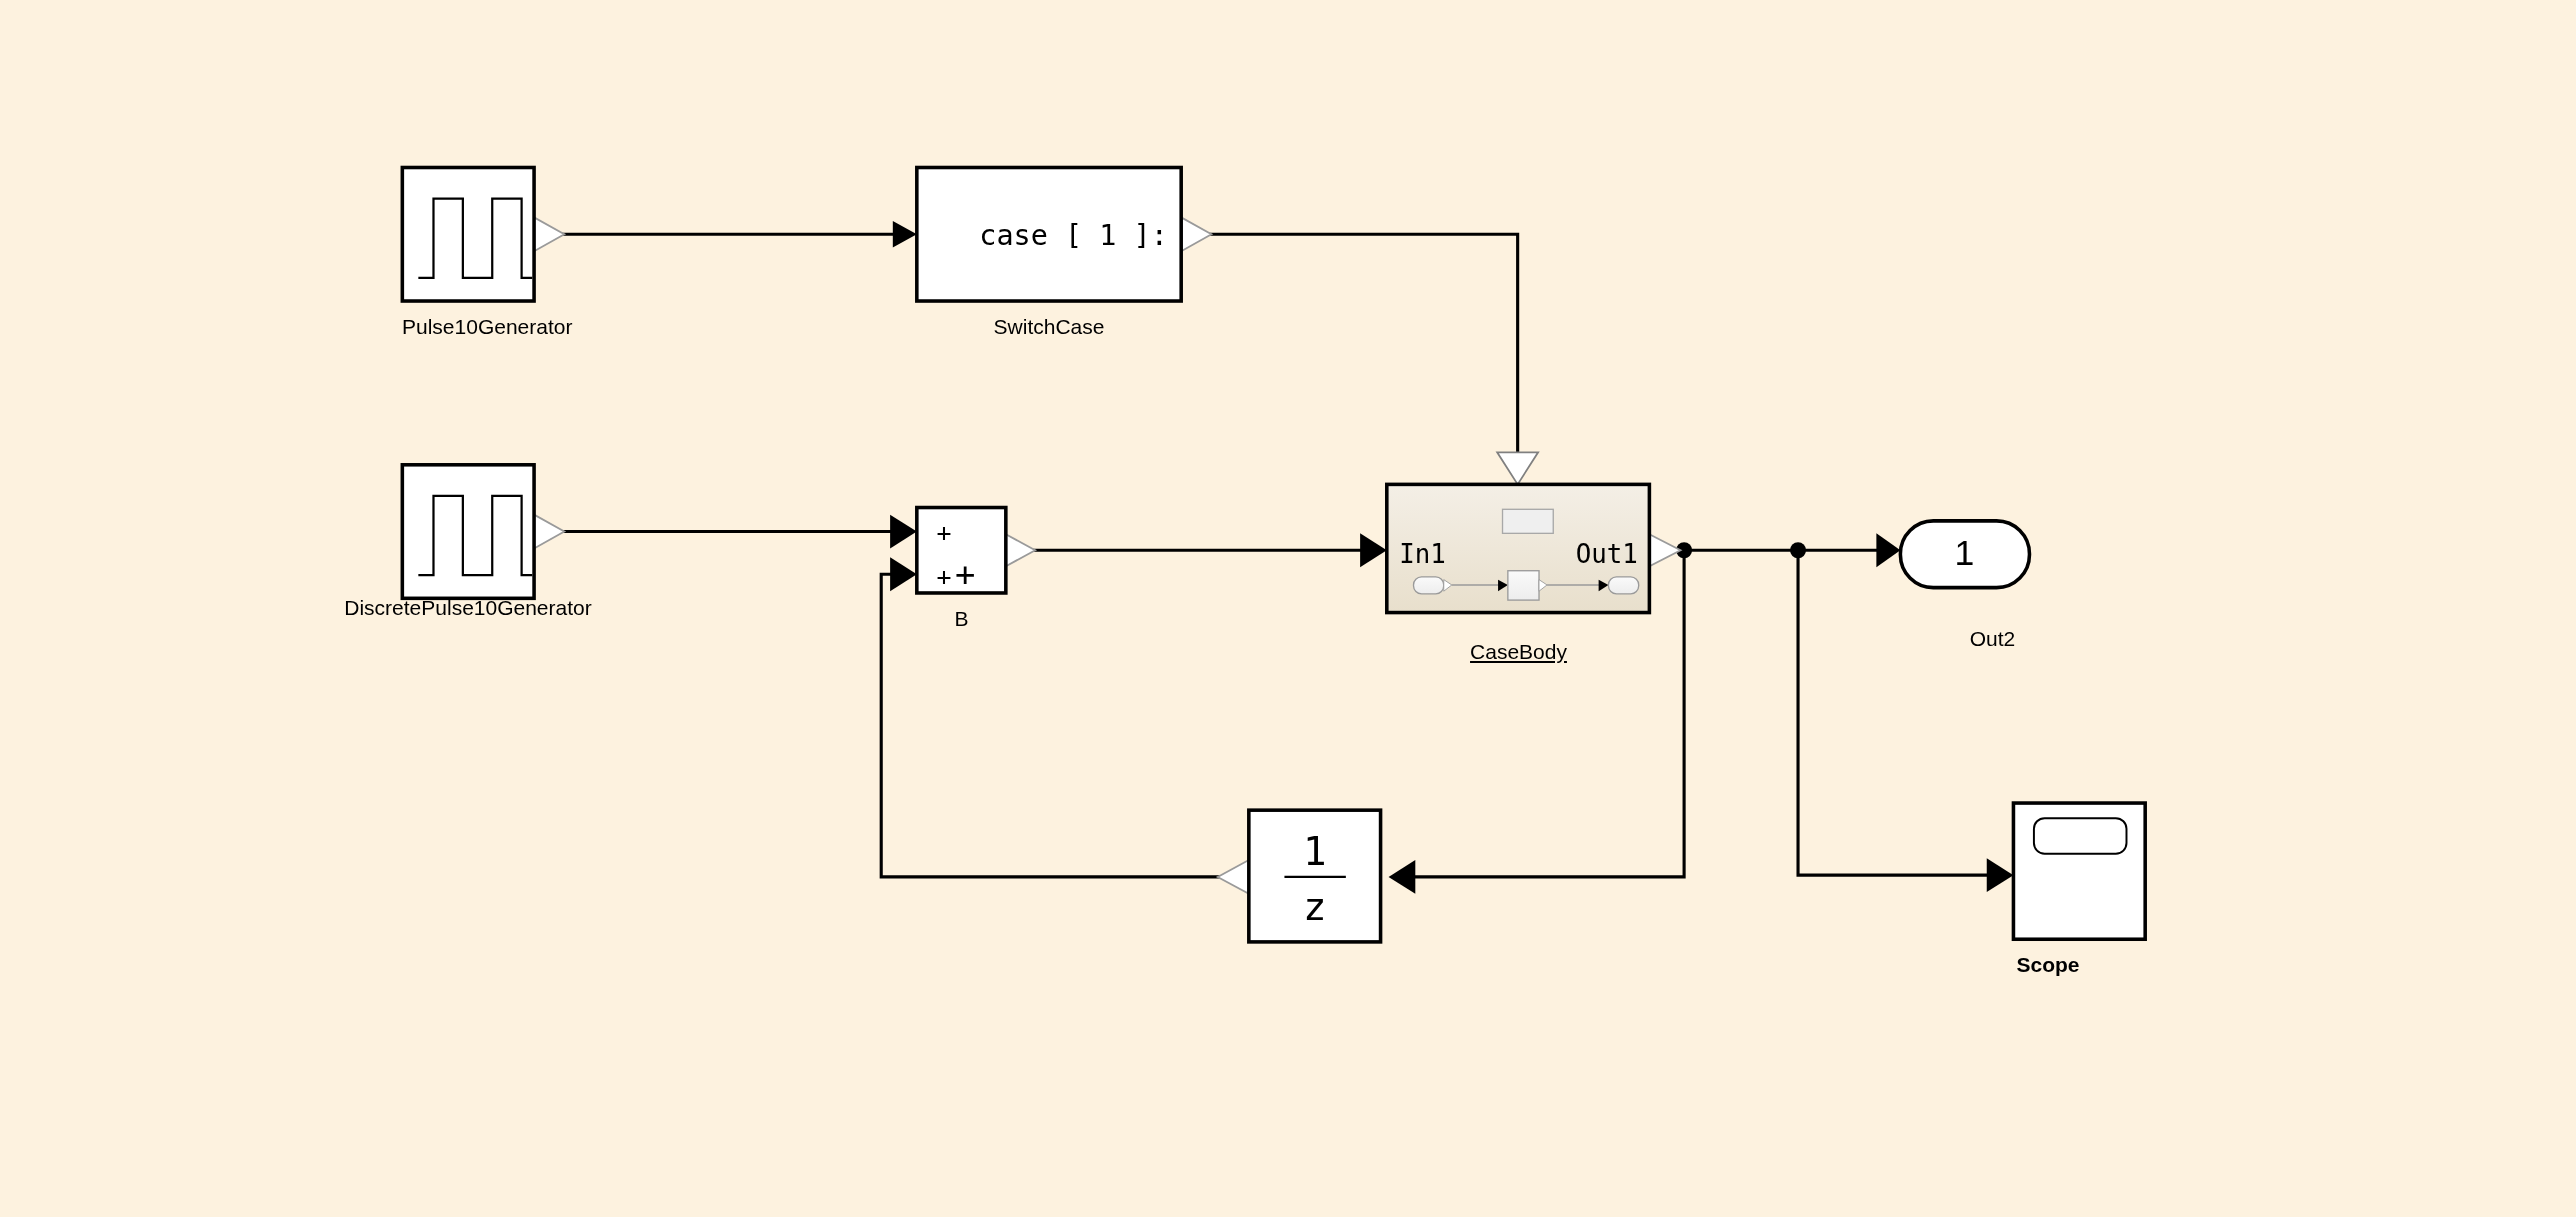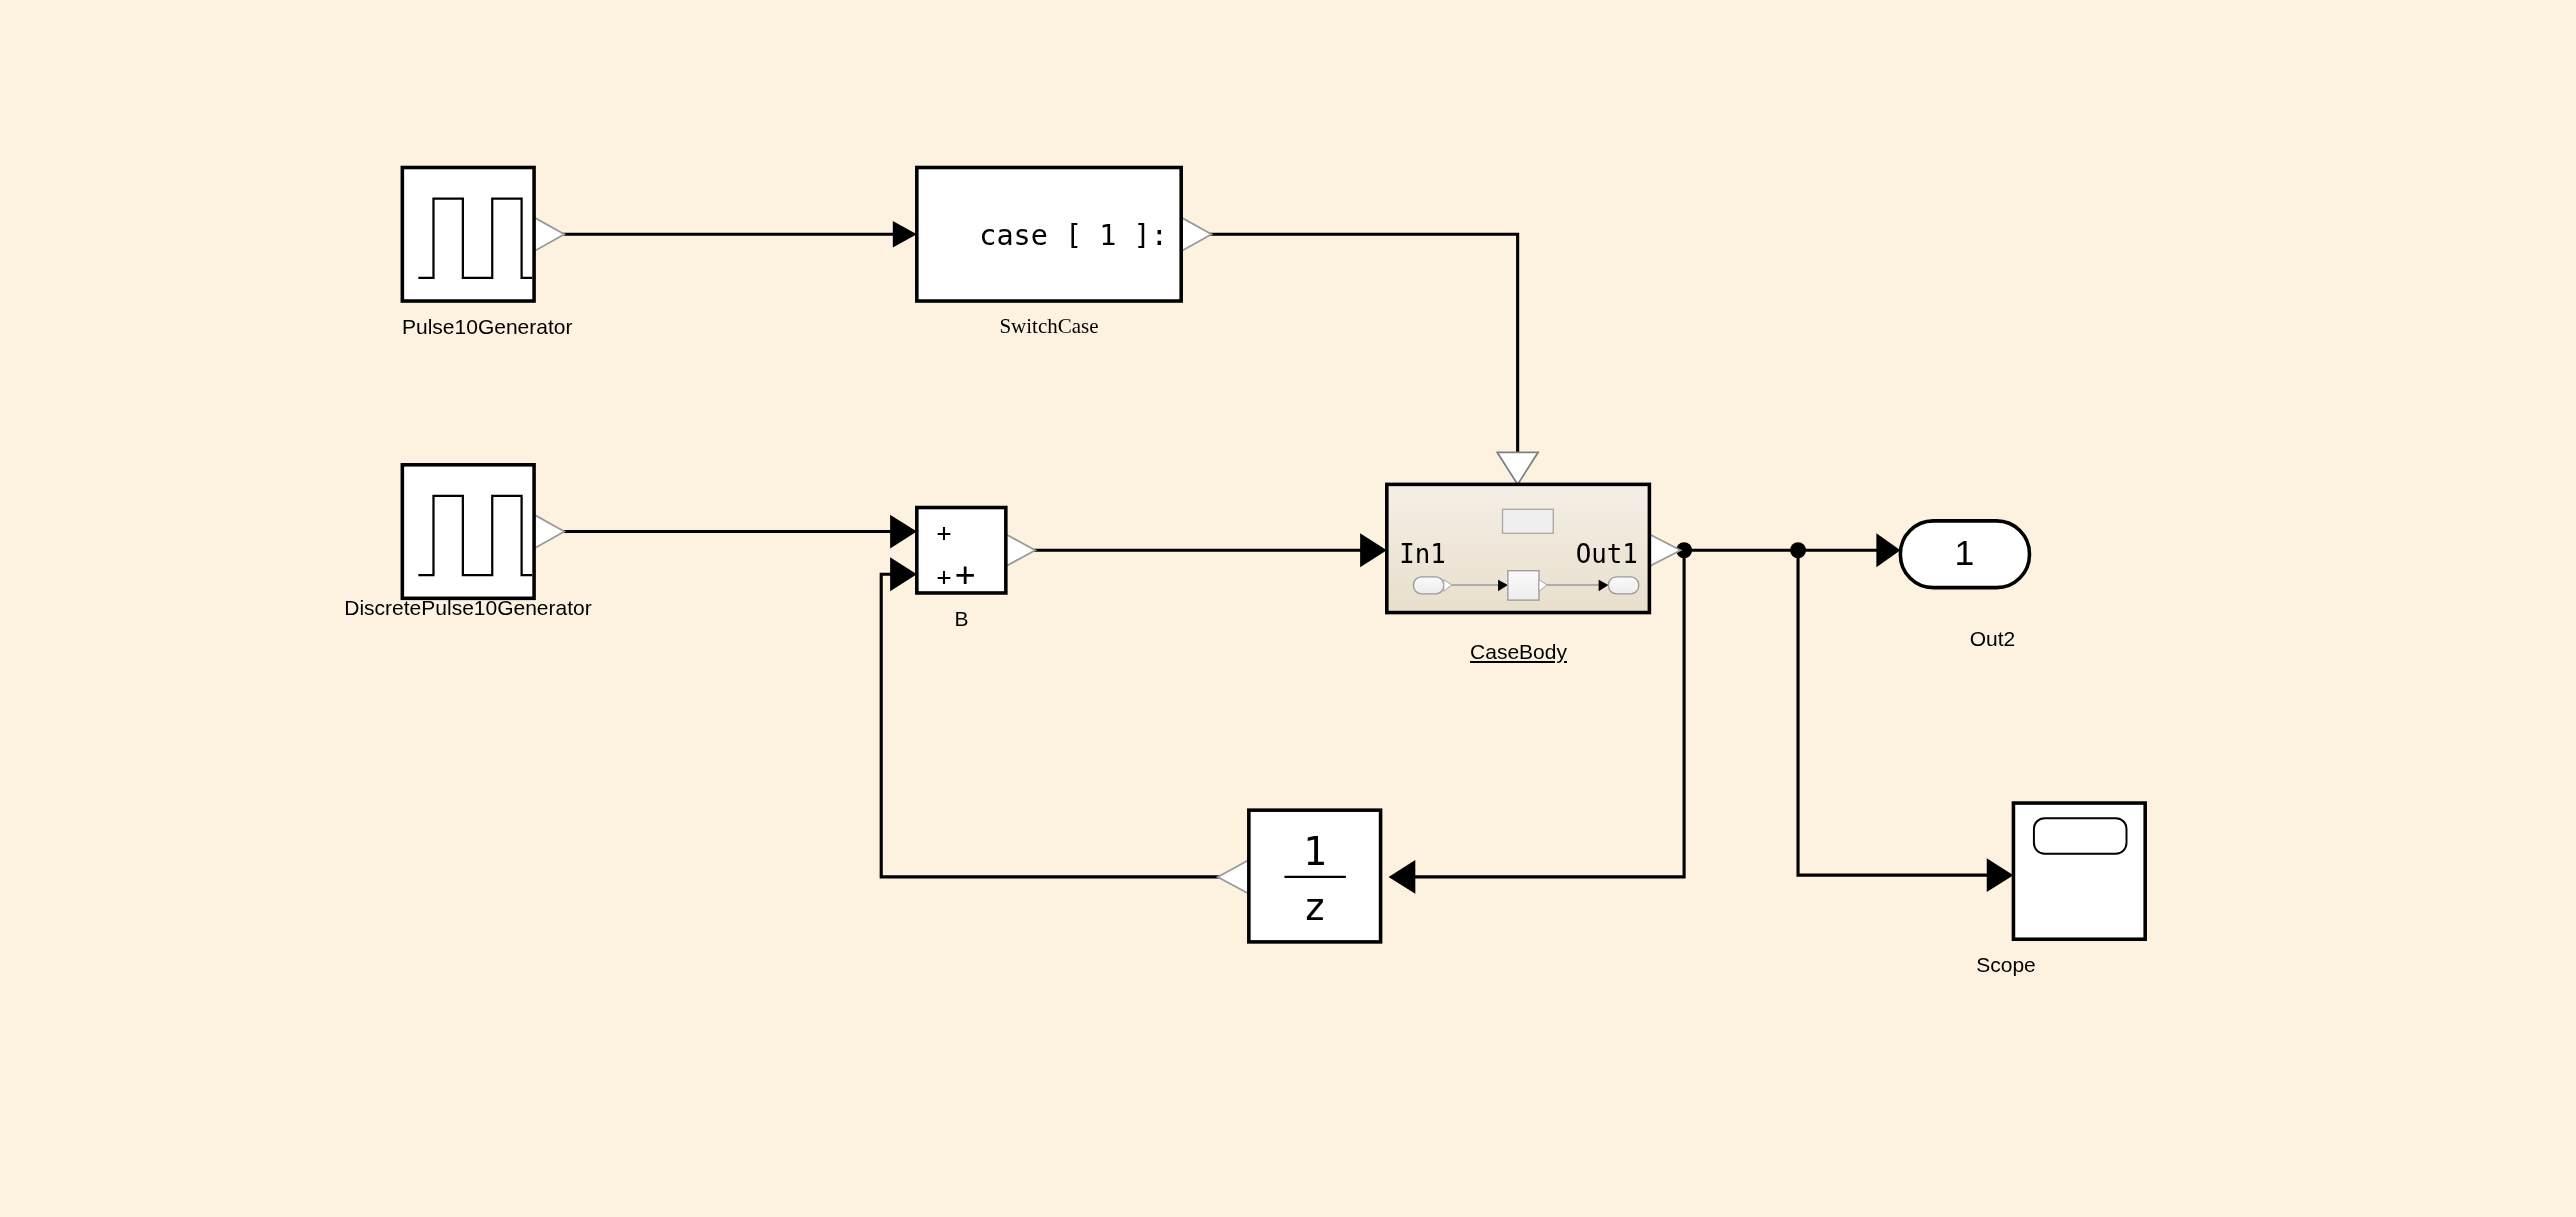--- a/index.html
+++ b/index.html
@@ -160,26 +160,26 @@
 
     <g>
       <rect x="2262" y="902" width="148" height="153" fill="#FFFFFF" stroke="#000" stroke-width="4"></rect>
       <rect x="2285" y="919" width="104" height="40" rx="12" ry="12" fill="#FFFFFF" stroke="#000" stroke-width="2.2"></rect>
     </g>
 
   </svg>
 
   <div class="blk-label" style="left:402px; top:316px; width:132px;">Pulse10Generator</div>
 
-  <div class="blk-label" style="left:917px; top:316px; width:264px;font-family:Liberation Serif, serif;">SwitchCase</div>
+  <div class="blk-label" style="left:917px; top:316px; width:264px;">SwitchCase</div>
 
   <div class="blk-label" style="left:290px; top:597px; width:356px;">DiscretePulse10Generator</div>
 
   <div class="blk-label" style="left:917px; top:608px; width:89px;">B</div>
 
   <div class="blk-label" style="left:1387px; top:641px; width:263px;text-decoration:underline;">CaseBody</div>
 
   <div class="blk-label" style="left:1928px; top:628px; width:129px;text-align:center;">Out2</div>
 
-  <div class="blk-label" style="left:1940px; top:954px; width:132px;">Scope</div>
+  <div class="blk-label" style="left:1982px; top:954px; width:132px;font-weight:bold;">Scope</div>
 
 </div>
 
 
 </body></html>

